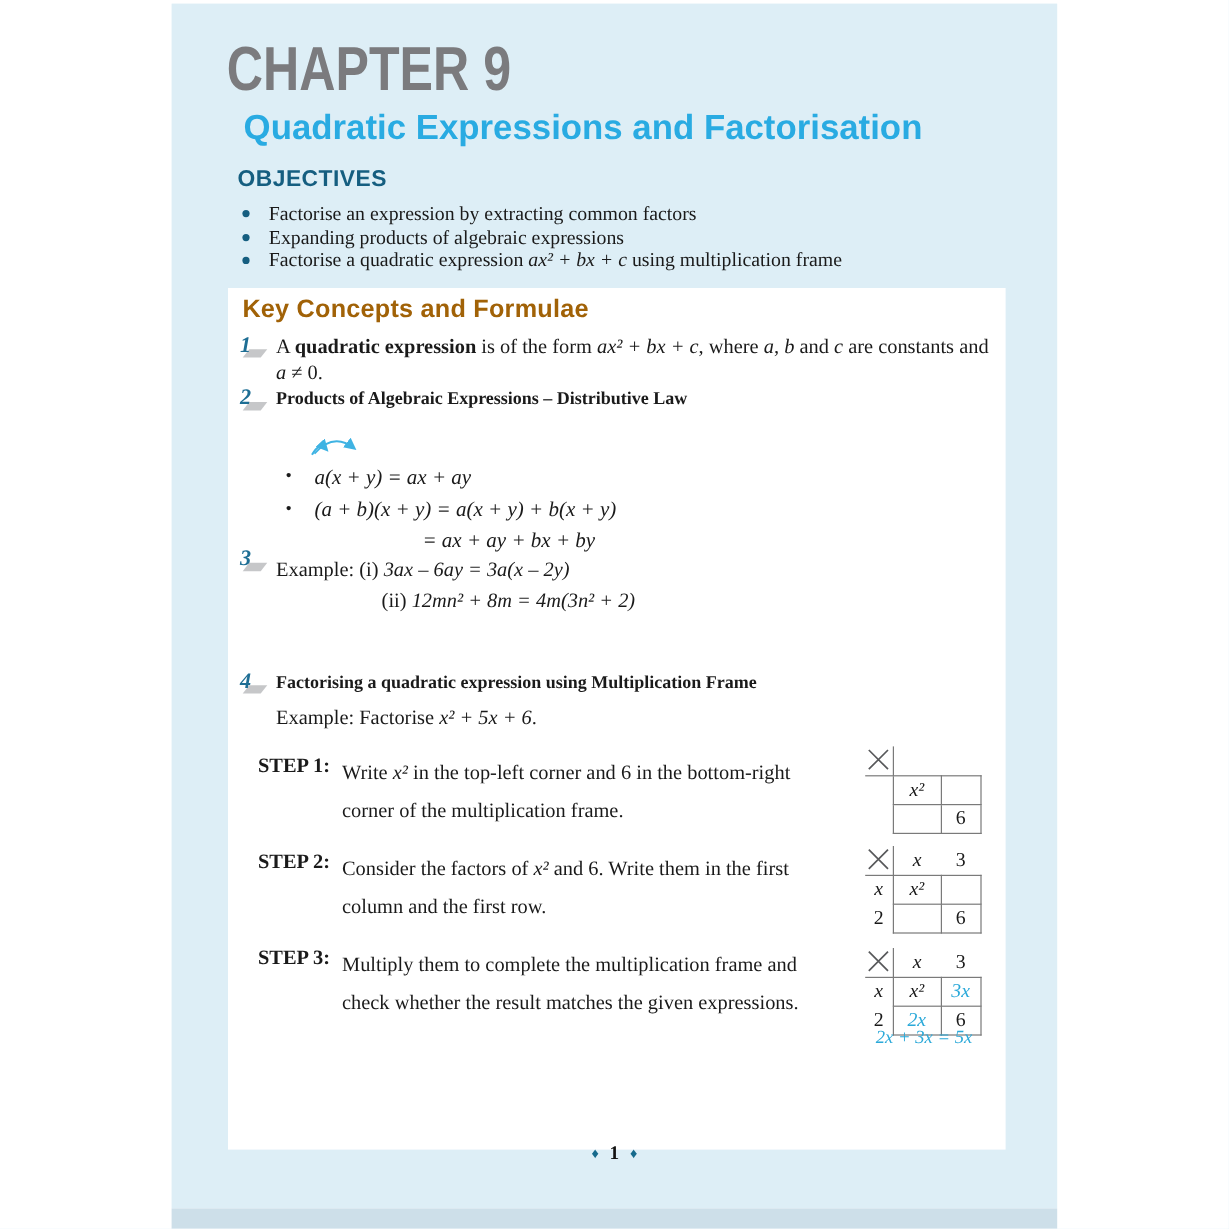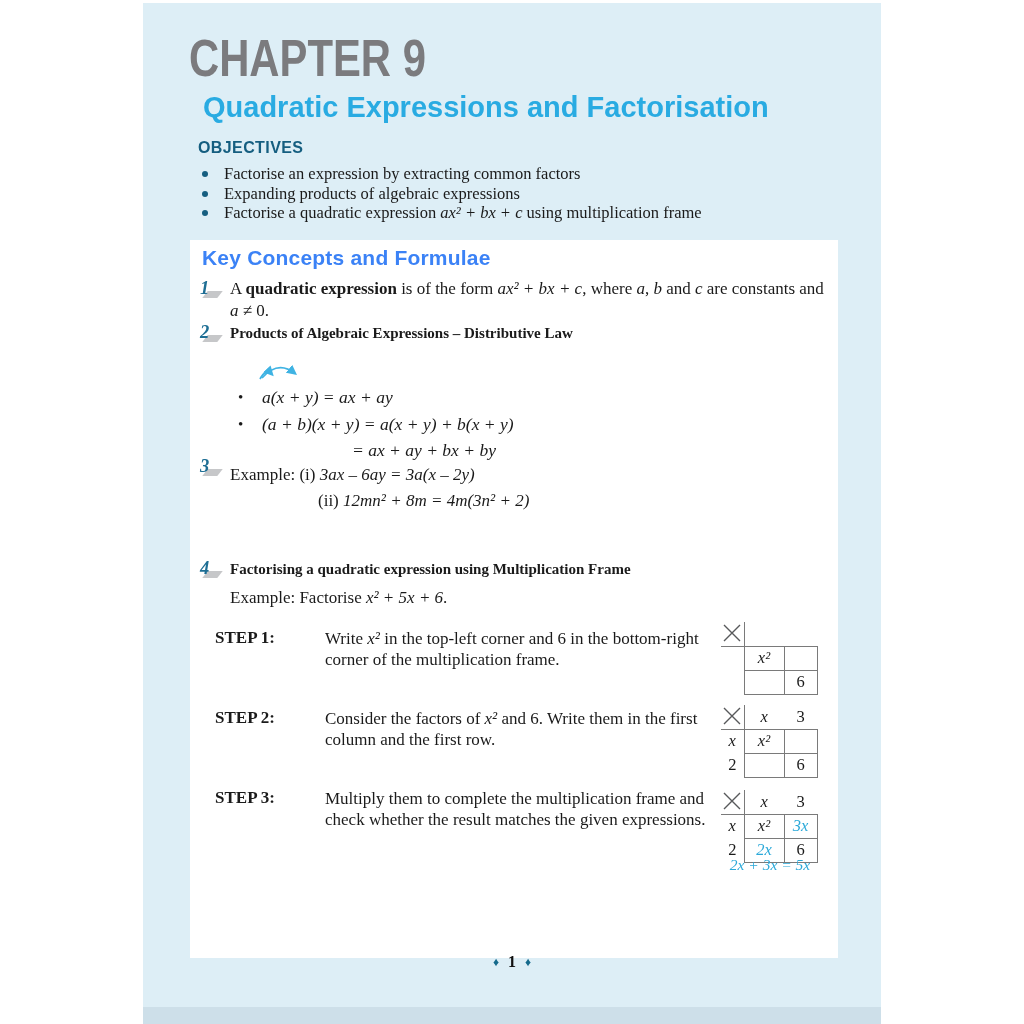--- a/index.html
+++ b/index.html
@@ -35,34 +35,34 @@
     color:var(--chapter-gray);letter-spacing:0px;
     transform:scale(0.95,1.18);transform-origin:left top;white-space:nowrap;
   }
   .chapter-title{
     position:absolute;left:60px;top:88px;
     font-family:"Liberation Sans", sans-serif;font-weight:bold;font-size:29px;
     color:var(--accent-blue);white-space:nowrap;
   }
   .objectives{position:absolute;left:55px;top:136px;width:640px;}
   .obj-title{
-    font-family:"Liberation Sans", sans-serif;font-weight:bold;font-size:16px;
+    font-family:"Liberation Sans", sans-serif;font-weight:bold;font-size:19px;
     color:var(--teal);letter-spacing:0.4px;
   }
   .obj-list{margin-top:7px;}
   .obj-item{display:flex;align-items:flex-start;line-height:19.5px;font-size:16.5px;}
   .obj-dot{width:6px;height:6px;border-radius:50%;background:var(--teal);margin:7px 16px 0 4px;flex:none;}
   
   .white-box{
     position:absolute;left:47px;top:237px;width:648px;height:718px;background:#ffffff;
   }
   .kc-title{
     position:absolute;left:12px;top:6px;
     font-family:"Liberation Sans", sans-serif;font-weight:bold;font-size:21px;
-    color:#3b82f6;letter-spacing:0.2px;
+    color:#a16207;letter-spacing:0.2px;
   }
   .kitem{position:absolute;left:10px;right:6px;display:flex;}
   .kitem-1{top:38px;}
   .kitem-2{top:82px;}
   .kitem-3{top:216px;}
   .kitem-4{top:318px;}
   .num{width:30px;position:relative;flex:none;
     font-weight:bold;font-style:italic;font-size:18.5px;color:var(--number-teal);}
   .num::after{
     content:"";position:absolute;left:5px;top:13px;width:15px;height:7px;
@@ -85,21 +85,21 @@
   .ex-1{margin-top:6px;line-height:26px;}
   .ex-2{margin-left:88px;line-height:26px;}
   
   .ex-line{margin-top:7px;}
   
   .step{position:absolute;left:25px;display:flex;font-size:17px;}
   .step-1{top:388px;}
   .step-2{top:468px;justify-content:space-between;}
   .step-3{top:548px;}
   .step-label{width:70px;font-weight:bold;flex:none;}
-  .step-text{white-space:pre-wrap;line-height:21px;width:472px;margin-left:40px;}
+  .step-text{white-space:pre-wrap;line-height:32px;width:472px;}
   
   .mframe{border-collapse:collapse;position:absolute;font-size:16.5px;table-layout:fixed;}
   .f-1{left:531px;top:382px;}
   .f-2{left:531px;top:465px;}
   .f-3{left:531px;top:550px;}
   .mframe td{padding:0;text-align:center;vertical-align:middle;height:24px;line-height:1;}
   .mframe .c1{width:23px;}
   .mframe .c2{width:40px;}
   .mframe .c3{width:33px;}
   .mframe td.corner{

